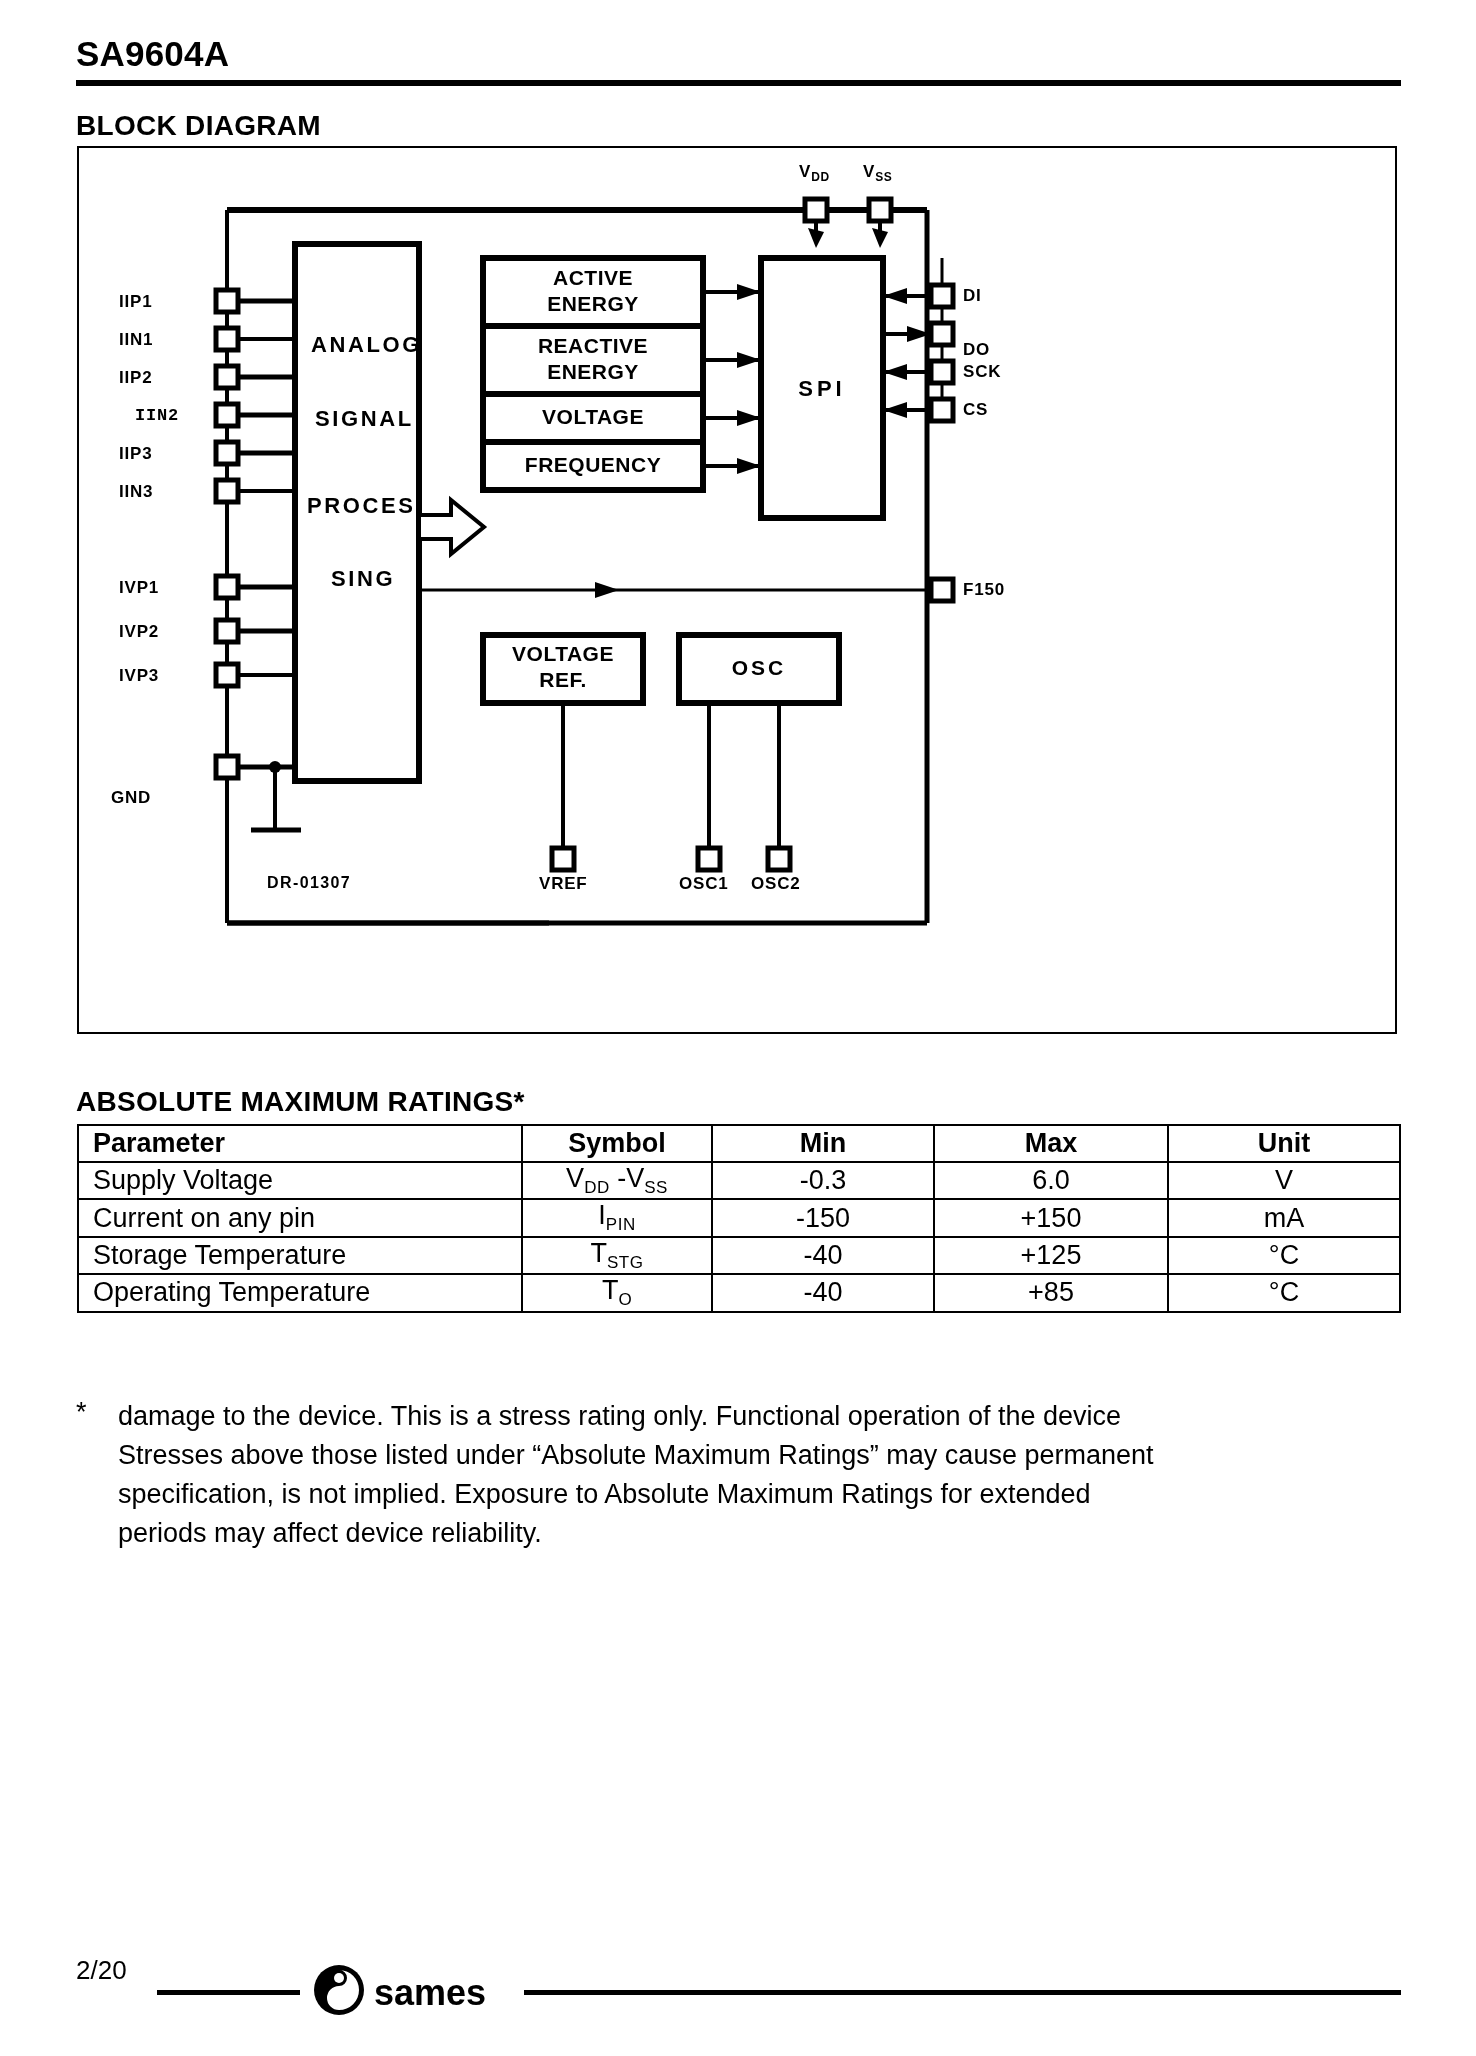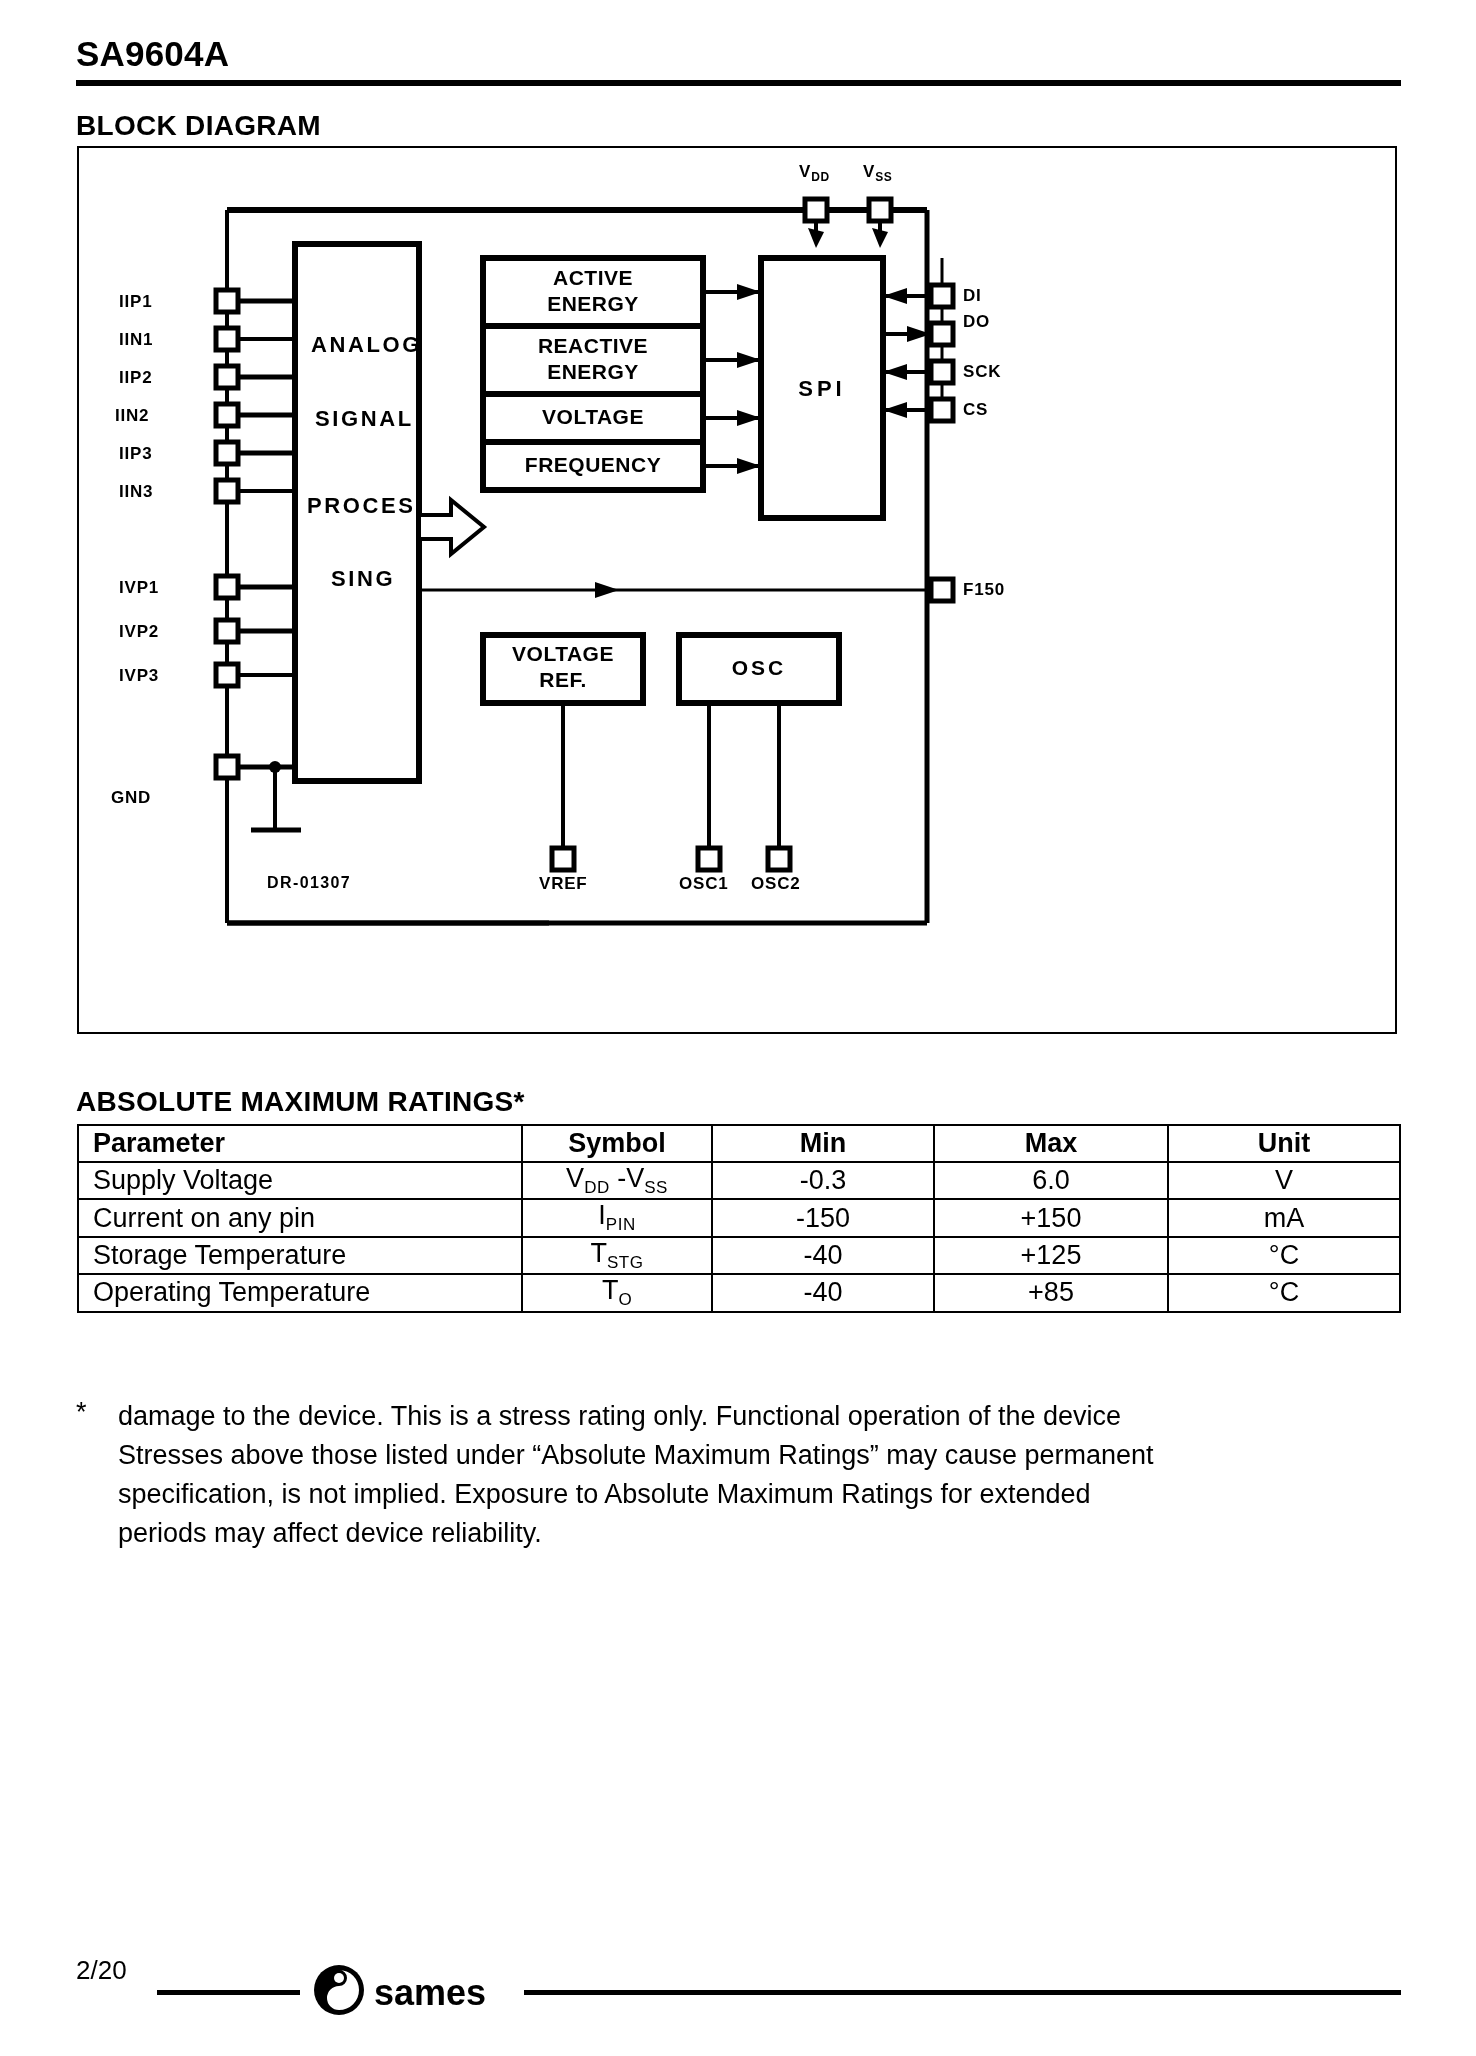--- a/index.html
+++ b/index.html
@@ -210,21 +210,21 @@
           <rect x="137" y="428" width="22" height="22" stroke-width="5"></rect>
           <rect x="137" y="472" width="22" height="22" stroke-width="5"></rect>
           <rect x="137" y="516" width="22" height="22" stroke-width="5"></rect>
           <rect x="137" y="608" width="22" height="22" stroke-width="5"></rect>
         </g>
       </svg>
 
       <div class="lbl pin-lbl" style="left:40px;top:144px;">IIP1</div>
       <div class="lbl pin-lbl" style="left:40px;top:182px;">IIN1</div>
       <div class="lbl pin-lbl" style="left:40px;top:220px;">IIP2</div>
-      <div class="lbl pin-lbl" style="left:36px;top:258px;">IIN2</div>
+      <div class="lbl pin-lbl" style="left:56px;top:258px;font-family:Liberation Mono, monospace;">IIN2</div>
       <div class="lbl pin-lbl" style="left:40px;top:296px;">IIP3</div>
       <div class="lbl pin-lbl" style="left:40px;top:334px;">IIN3</div>
       <div class="lbl pin-lbl" style="left:40px;top:430px;">IVP1</div>
       <div class="lbl pin-lbl" style="left:40px;top:474px;">IVP2</div>
       <div class="lbl pin-lbl" style="left:40px;top:518px;">IVP3</div>
       <div class="lbl pin-lbl" style="left:32px;top:610px;margin-top:30px;">GND</div>
 
       <div class="lbl big-lbl" style="left:232px;top:184px;">ANALOG</div>
       <div class="lbl big-lbl" style="left:236px;top:258px;">SIGNAL</div>
       <div class="lbl big-lbl" style="left:228px;top:345px;">PROCES-</div>
@@ -240,21 +240,21 @@
       <div class="lbl big-lbl" style="left:682px;top:228px;width:122px;text-align:center;letter-spacing:4px;">SPI</div>
 
       <div class="lbl pin-lbl" style="left:720px;top:14px;">
         <span>V</span><span class="sub">DD</span>
       </div>
       <div class="lbl pin-lbl" style="left:784px;top:14px;">
         <span>V</span><span class="sub">SS</span>
       </div>
 
       <div class="lbl pin-lbl" style="left:884px;top:138px;">DI</div>
-      <div class="lbl pin-lbl" style="left:884px;top:164px;">DO</div>
+      <div class="lbl pin-lbl" style="left:884px;top:192px;">DO</div>
       <div class="lbl pin-lbl" style="left:884px;top:214px;">SCK</div>
       <div class="lbl pin-lbl" style="left:884px;top:252px;">CS</div>
 
       <div class="lbl pin-lbl" style="left:884px;top:432px;">F150</div>
 
       <div class="lbl blk-lbl" style="left:404px;top:494px;width:160px;">VOLTAGE</div>
       <div class="lbl blk-lbl" style="left:404px;top:520px;width:160px;">REF.</div>
 
       <div class="lbl blk-lbl" style="left:600px;top:508px;width:160px;letter-spacing:3px;">OSC</div>
 

